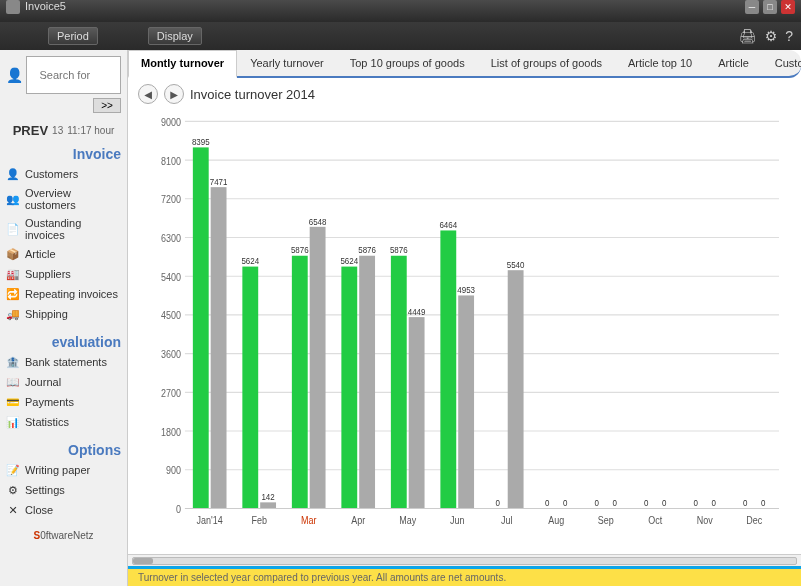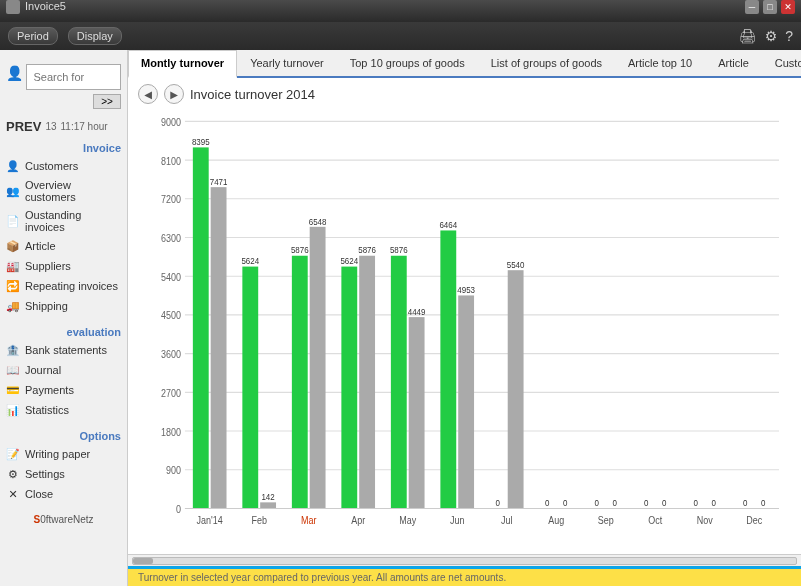--- a/index.html
+++ b/index.html
@@ -32,21 +32,22 @@
       padding: 0 8px;
       gap: 10px;
     }
     .toolbar-btn {
       background: linear-gradient(to bottom, #5a5a5a, #3a3a3a);
       border: 1px solid #666;
       color: #ddd;
       padding: 2px 8px;
       font-size: 11px;
       cursor: pointer;
-      border-radius: 8px;
+      border-radius: 2px;
+      margin-left: 40px;
     }
     .toolbar-spacer { flex: 1; }
     .toolbar-icons { display: flex; gap: 8px; align-items: center; }
     .toolbar-icon-btn { color: #ccc; font-size: 14px; cursor: pointer; }
 
     
     .main-layout {
       display: flex;
       height: calc(586px - 22px - 28px);
     }
@@ -80,29 +81,30 @@
       align-self: flex-end;
       padding: 1px 4px;
     }
     .prev-section {
       padding: 4px 6px;
       display: flex;
       align-items: center;
       gap: 4px;
       font-size: 12px;
       color: #333;
+      justify-content: center;
     }
     .prev-label { font-weight: bold; font-size: 13px; }
     .prev-time { font-size: 10px; color: #666; }
 
     .sidebar-section-title {
       text-align: right;
       padding: 4px 6px 2px;
       color: #4a7abf;
-      font-size: 11px;
+      font-size: 14px;
       font-weight: bold;
     }
     .sidebar-item {
       display: flex;
       align-items: center;
       padding: 3px 6px;
       cursor: pointer;
       gap: 5px;
       font-size: 11px;
       color: #333;
@@ -126,20 +128,21 @@
       flex-direction: column;
       overflow: hidden;
     }
 
     
     .tabs {
       display: flex;
       background: #f0f0f0;
       border-bottom: 2px solid #4a7abf;
       flex-shrink: 0;
+      border-radius: 12px;
     }
     .tab {
       padding: 6px 12px;
       font-size: 11px;
       cursor: pointer;
       color: #333;
       border: 1px solid transparent;
       white-space: nowrap;
     }
     .tab.active {
@@ -258,21 +261,21 @@
     <span class="toolbar-icon-btn">?</span>
   </div>
 </div>
 
 <div class="main-layout">
 
   <div class="sidebar">
     <div class="sidebar-search">
       <div style="display:flex;align-items:center;gap:3px;">
         <span style="font-size:14px;">👤</span>
-        <input type="text" style="flex: 1 1 0%; font-size: 11px; border: 1px solid rgb(170, 170, 170); padding: 6px; margin-top: 8px;" placeholder="Search for">
+        <input type="text" style="flex: 1 1 0%; font-size: 11px; border: 1px solid rgb(170, 170, 170); padding: 12px;" placeholder="Search for">
       </div>
       <div style="text-align:right;">
         <button class="sidebar-search-btn">&gt;&gt;</button>
       </div>
     </div>
 
     <div class="prev-section">
       <span class="prev-label">PREV</span>
       <span class="prev-time">13</span>
       <span class="prev-time">11:17 hour</span>

